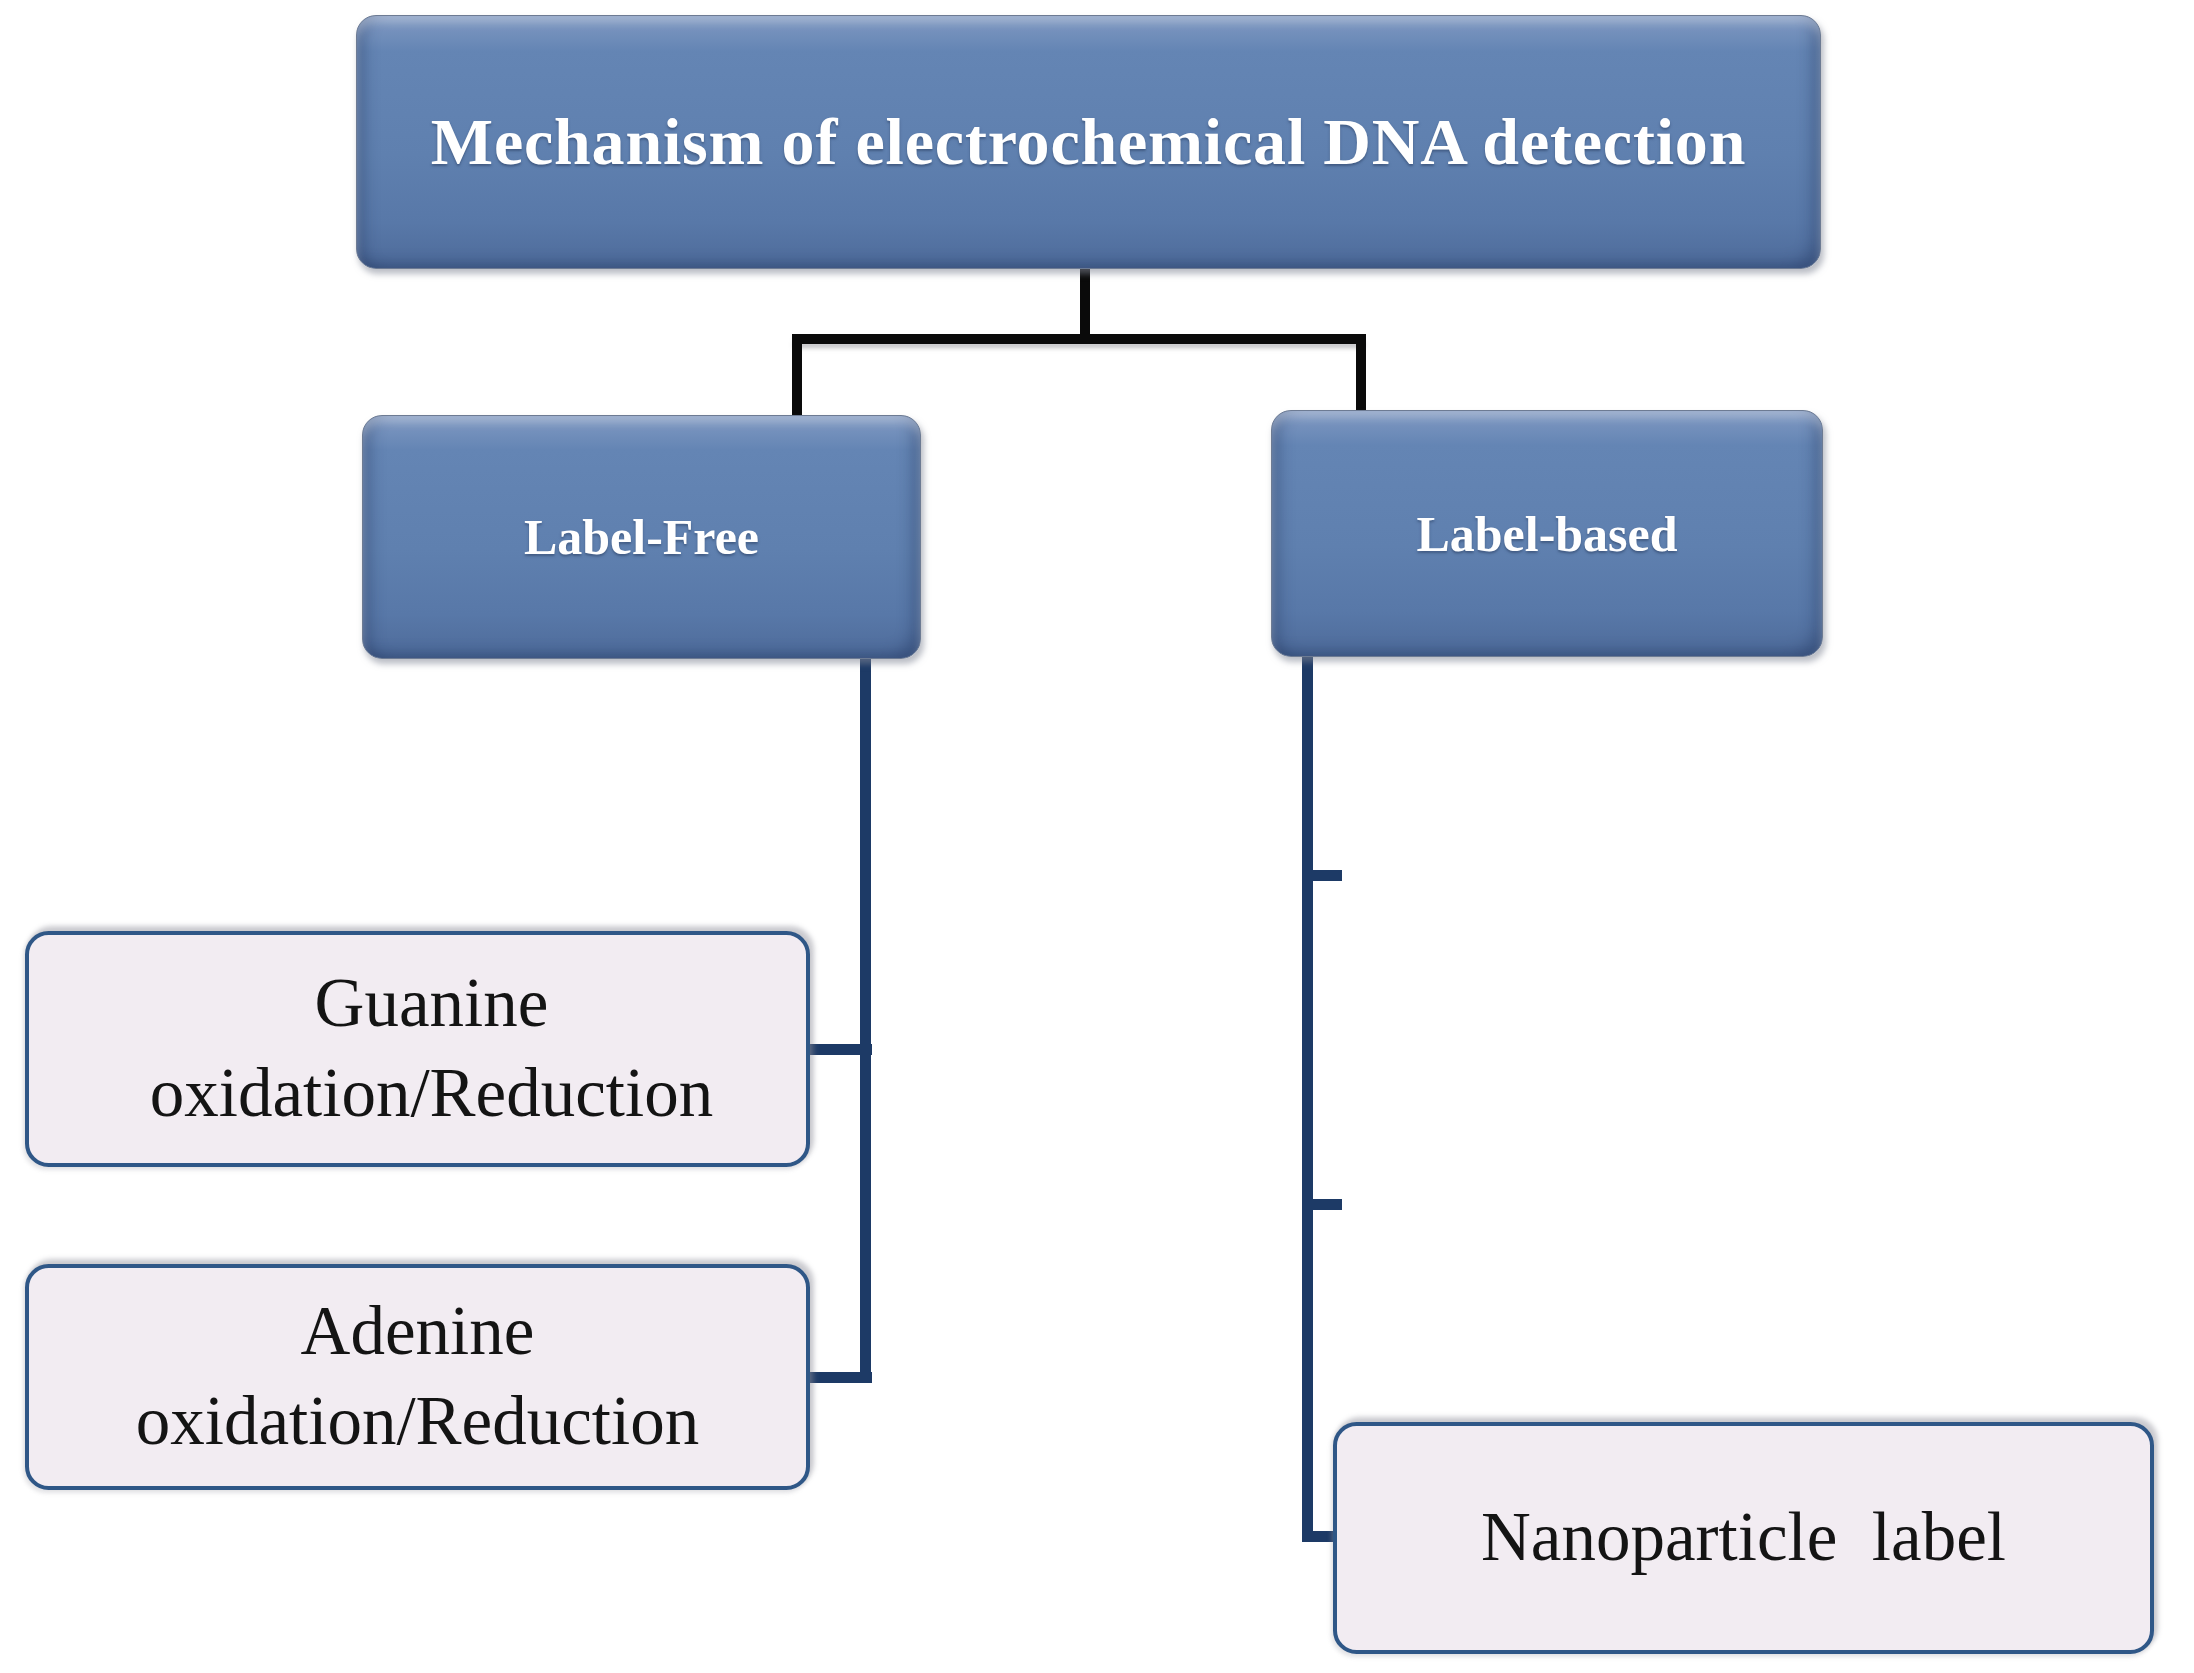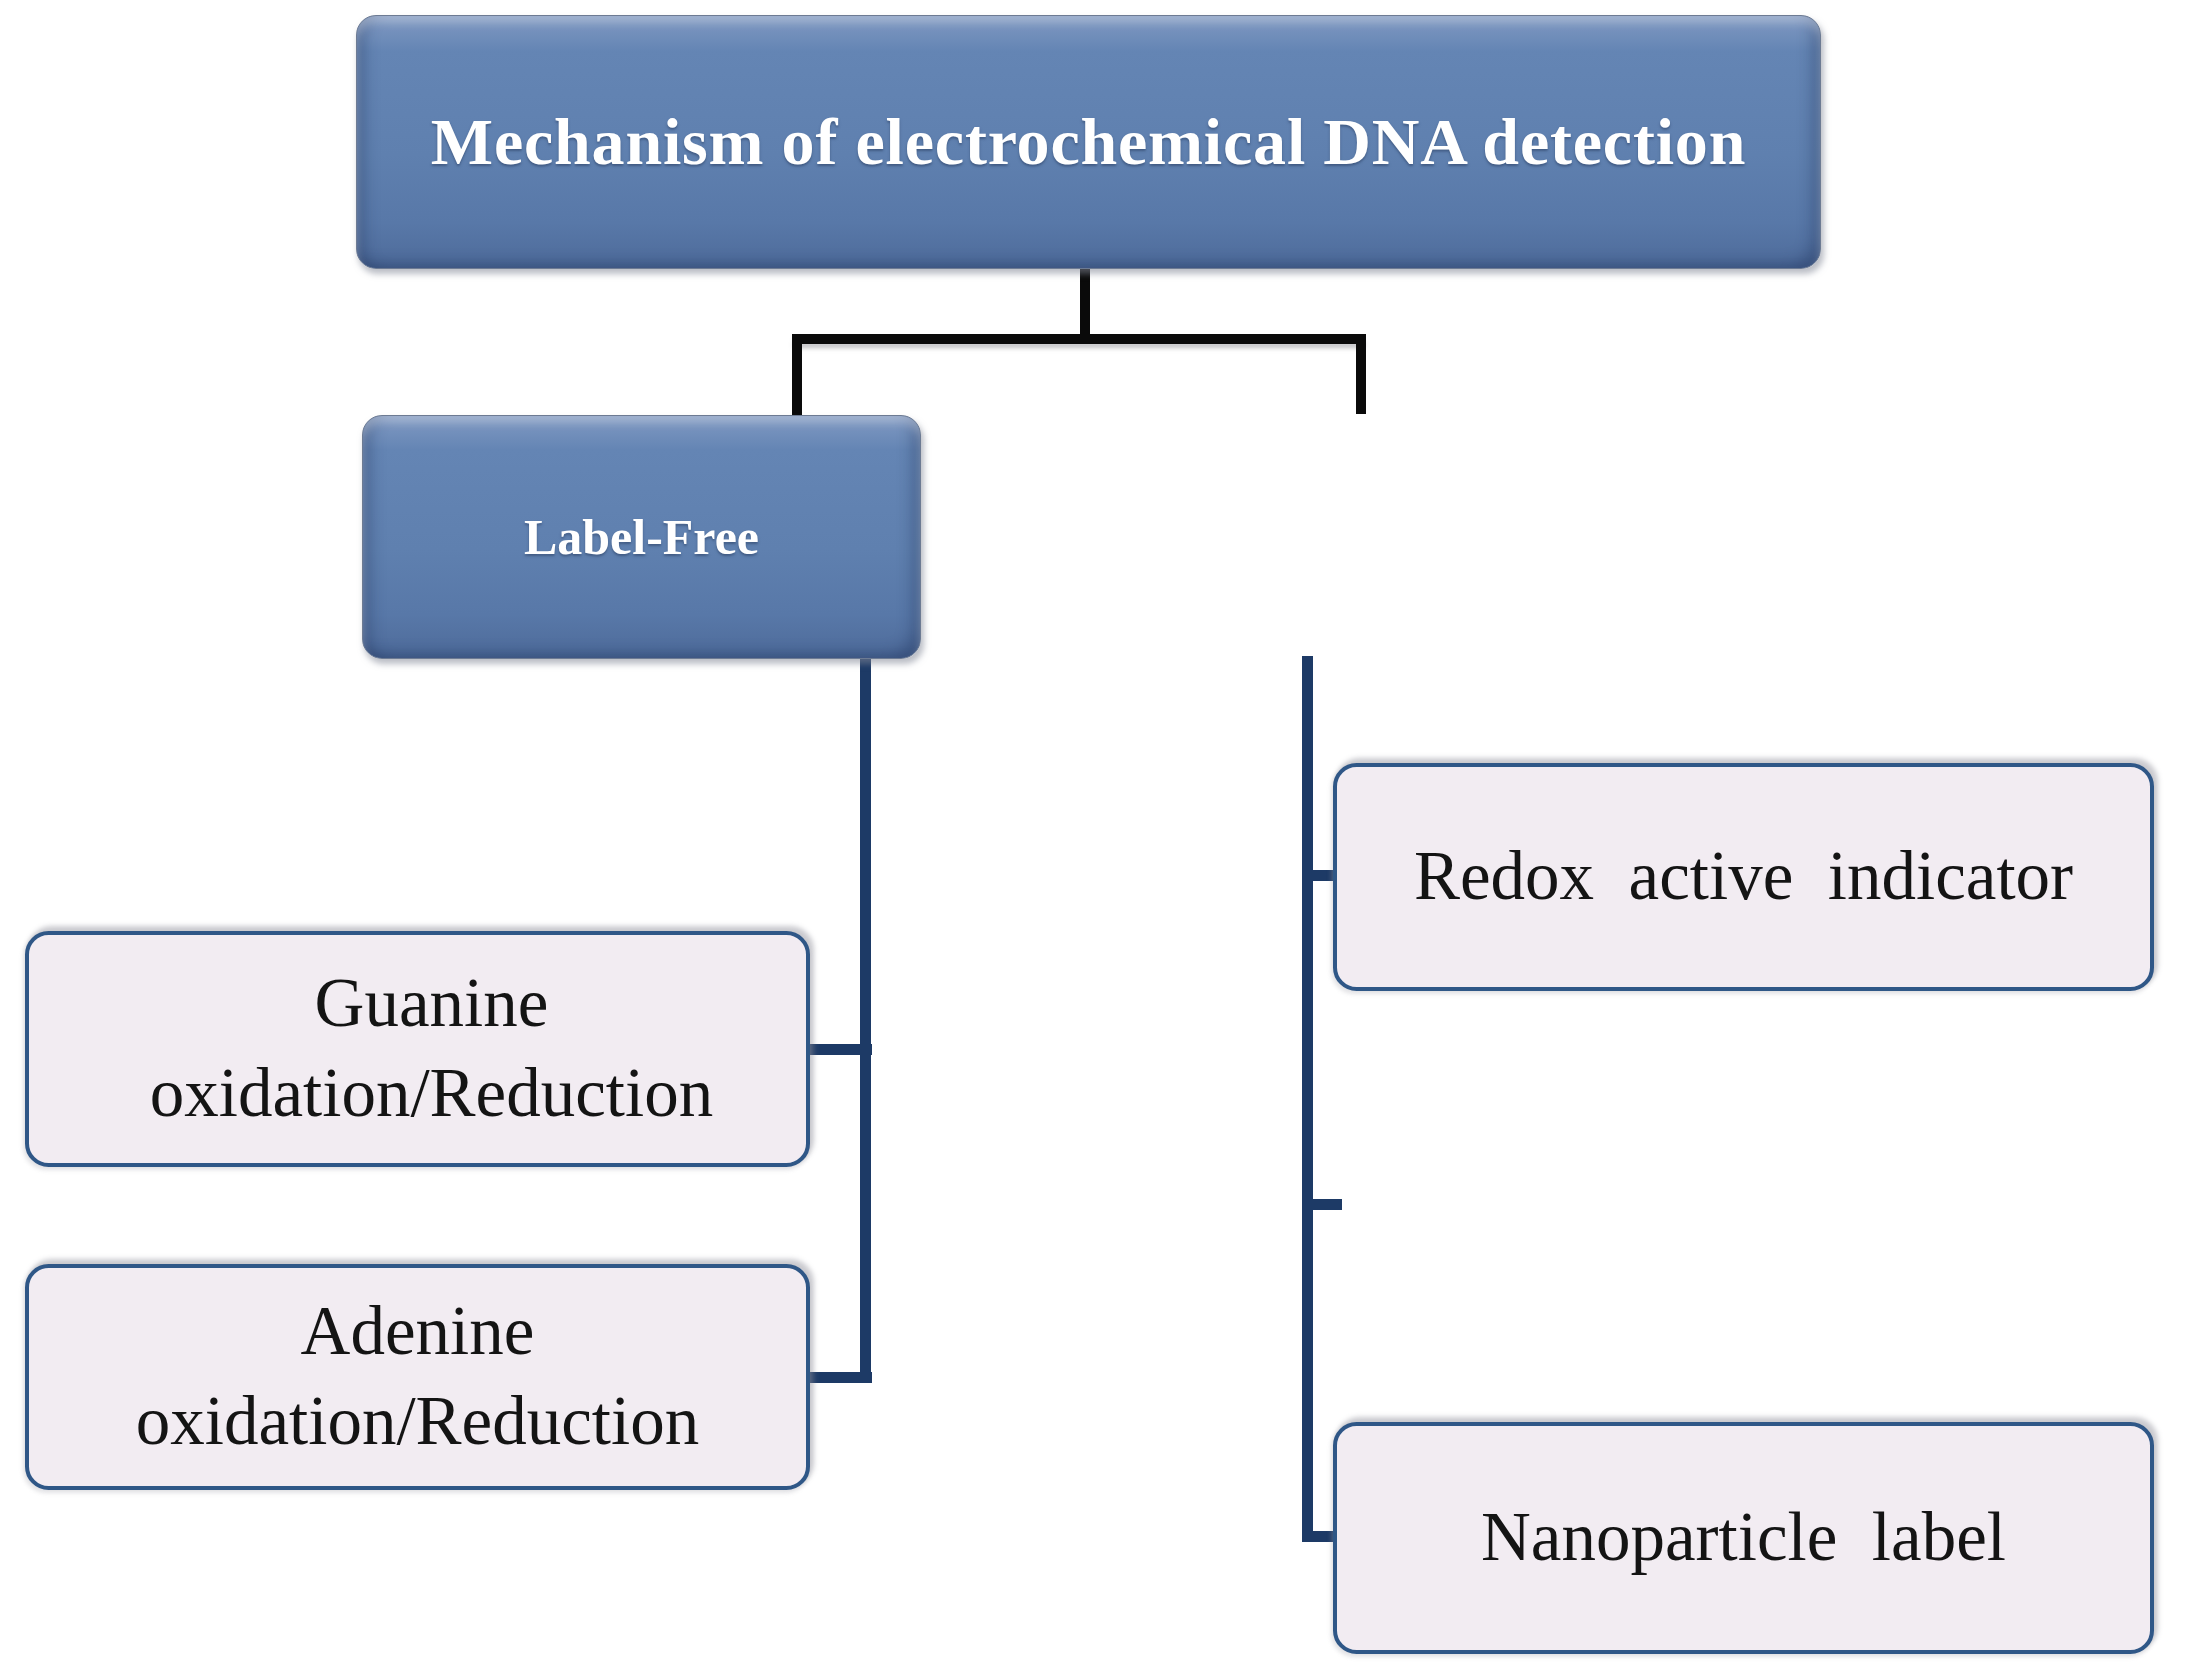--- a/index.html
+++ b/index.html
@@ -110,29 +110,29 @@
   <div class="line navy c-based-stub2"></div>
   <div class="line navy c-based-stub3"></div>
 
   <div class="blue-box root-box">
     <span class="node-text">Mechanism of electrochemical DNA detection</span>
   </div>
 
   <div class="blue-box branch-left">
     <span class="node-text">Label-Free</span>
   </div>
+  <div class="blue-box branch-right">
+    <span class="node-text">Label-based</span>
+  </div>
 
   <div class="pink-box leaf-guanine">
     <span class="leaf-text">Guanine oxidation/Reduction</span>
   </div>
   <div class="pink-box leaf-adenine">
     <span class="leaf-text">Adenine oxidation/Reduction</span>
   </div>
 
-  <div class="pink-box leaf-redox">
-    <span class="leaf-text">Redox active indicator</span>
-  </div>
   <div class="pink-box leaf-nano">
     <span class="leaf-text">Nanoparticle label</span>
   </div>
 
 </div>
 
 
 </body></html>

